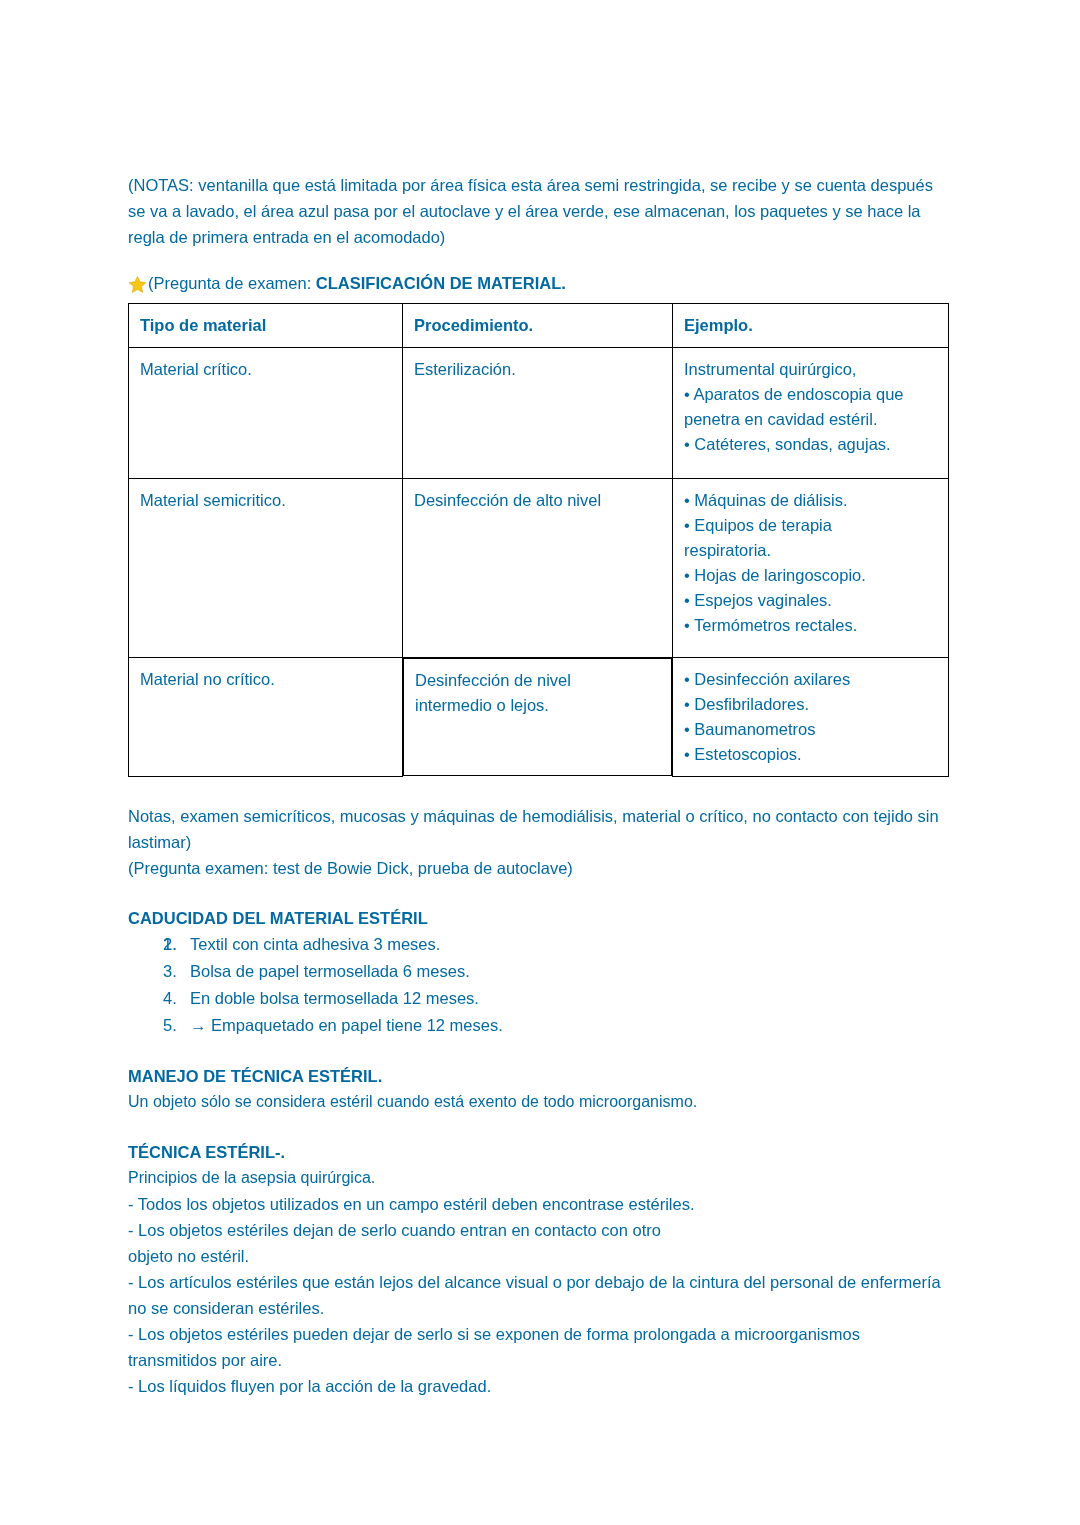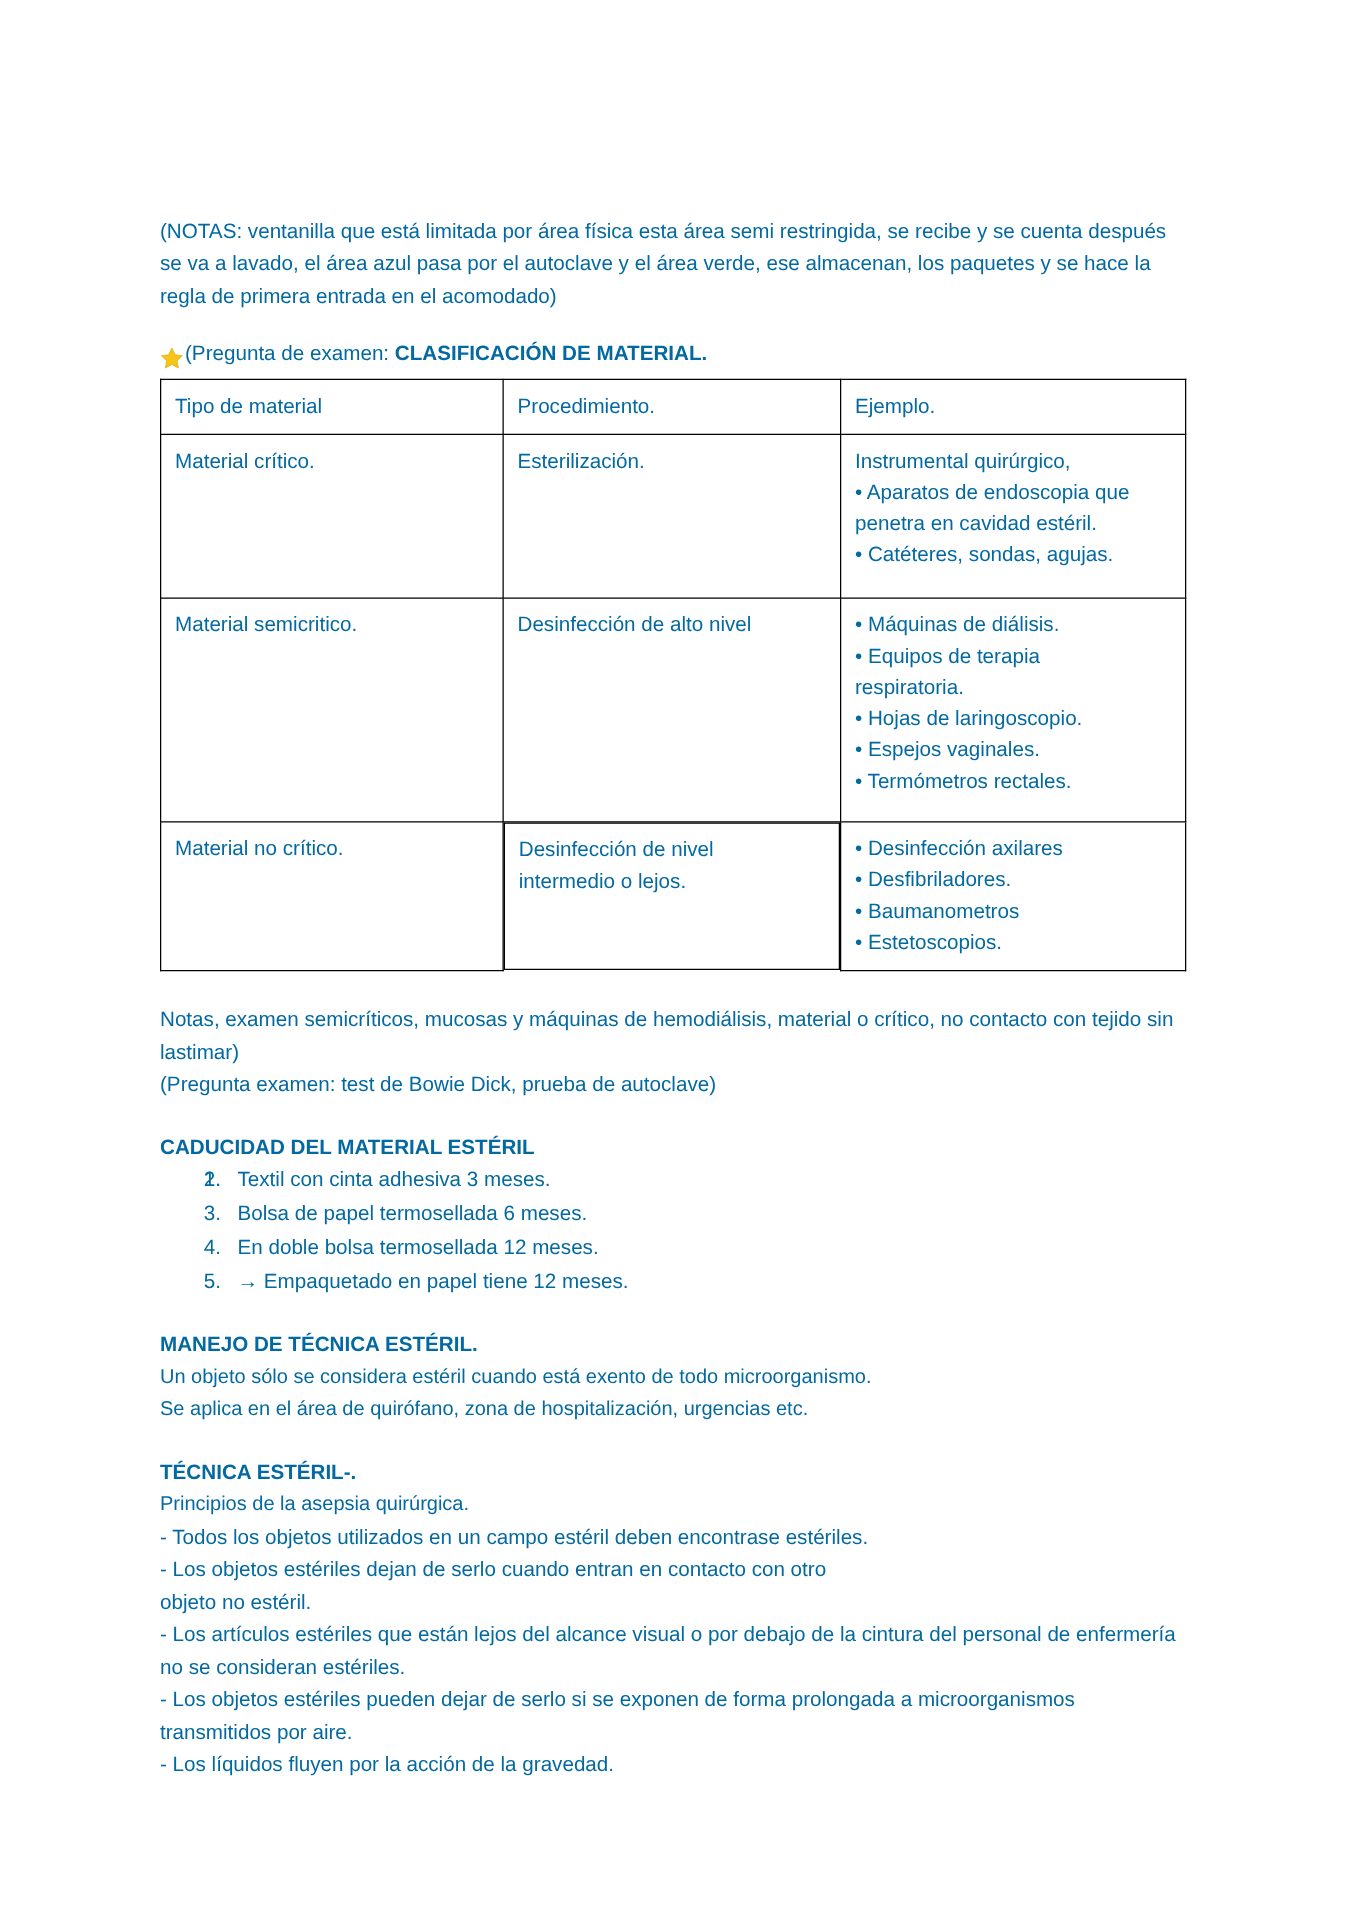--- a/index.html
+++ b/index.html
@@ -30,21 +30,21 @@
     margin: 0;
     text-align: left;
   }
   .gap-20 { height: 20px; }
   .gap-26 { height: 26px; }
   .gap-24 { height: 24px; }
 
   
   .exam-line {
     display: flex;
-    align-items: flex-end;
+    align-items: center;
     font-size: 16.5px;
     line-height: 26px;
     margin: 0;
   }
   .star-icon {
     display: inline-block;
     width: 19px;
     height: 19px;
     margin-top: 3px;
     margin-right: 1px;
@@ -62,21 +62,21 @@
   table.classification td {
     border: 1.6px solid #000000;
     vertical-align: top;
     padding: 9px 10px 9px 11px;
     font-size: 16.5px;
     line-height: 25px;
   }
   table.classification col.c1 { width: 274px; }
   table.classification col.c2 { width: 270px; }
   table.classification col.c3 { width: 276px; }
-  td.cell-header { height: 20px; }
+  td.cell-header { height: 20px; font-weight: bold; }
   tr.row-1 td { height: 112px; }
   tr.row-2 td { height: 160px; }
   tr.row-3 td { height: 98px; }
   .cell-line { display: block; white-space: pre-wrap; }
 
   
   .sec-head {
     font-size: 16.5px;
     line-height: 26px;
     font-weight: bold;
@@ -205,21 +205,20 @@
       <li>
         <span class="num">5.</span>
         <span>→ Empaquetado en papel tiene 12 meses.</span>
       </li>
     </ol>
 
     <div class="gap-24"></div>
 
     <p class="sec-head">MANEJO DE TÉCNICA ESTÉRIL.</p>
     <p class="line">Un objeto sólo se considera estéril cuando está exento de todo microorganismo.</p>
-    <p class="line">Se aplica en el área de quirófano, zona de hospitalización, urgencias etc.</p>
 
     <div class="gap-24"></div>
 
     <p class="sec-head">TÉCNICA ESTÉRIL-.</p>
     <p class="line">Principios de la asepsia quirúrgica.</p>
     <p class="para">- Todos los objetos utilizados en un campo estéril deben encontrase estériles.</p>
     <p class="para cell-line">- Los objetos estériles dejan de serlo cuando entran en contacto con otro
 objeto no estéril.</p>
     <p class="para">- Los artículos estériles que están lejos del alcance visual o por debajo de la cintura del personal de enfermería no se consideran estériles.</p>
     <p class="para">- Los objetos estériles pueden dejar de serlo si se exponen de forma prolongada a microorganismos transmitidos por aire.</p>

